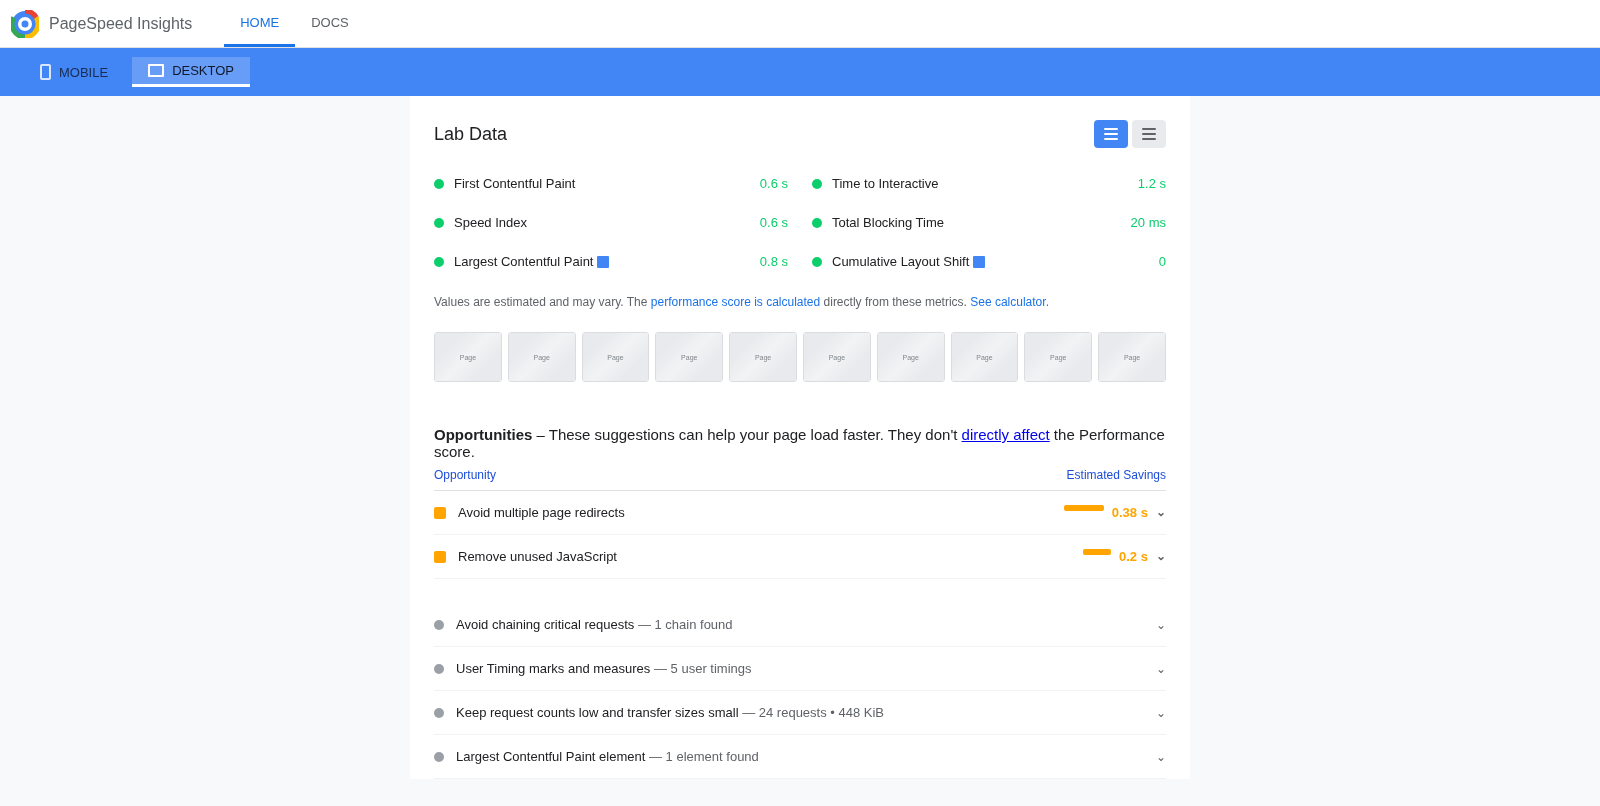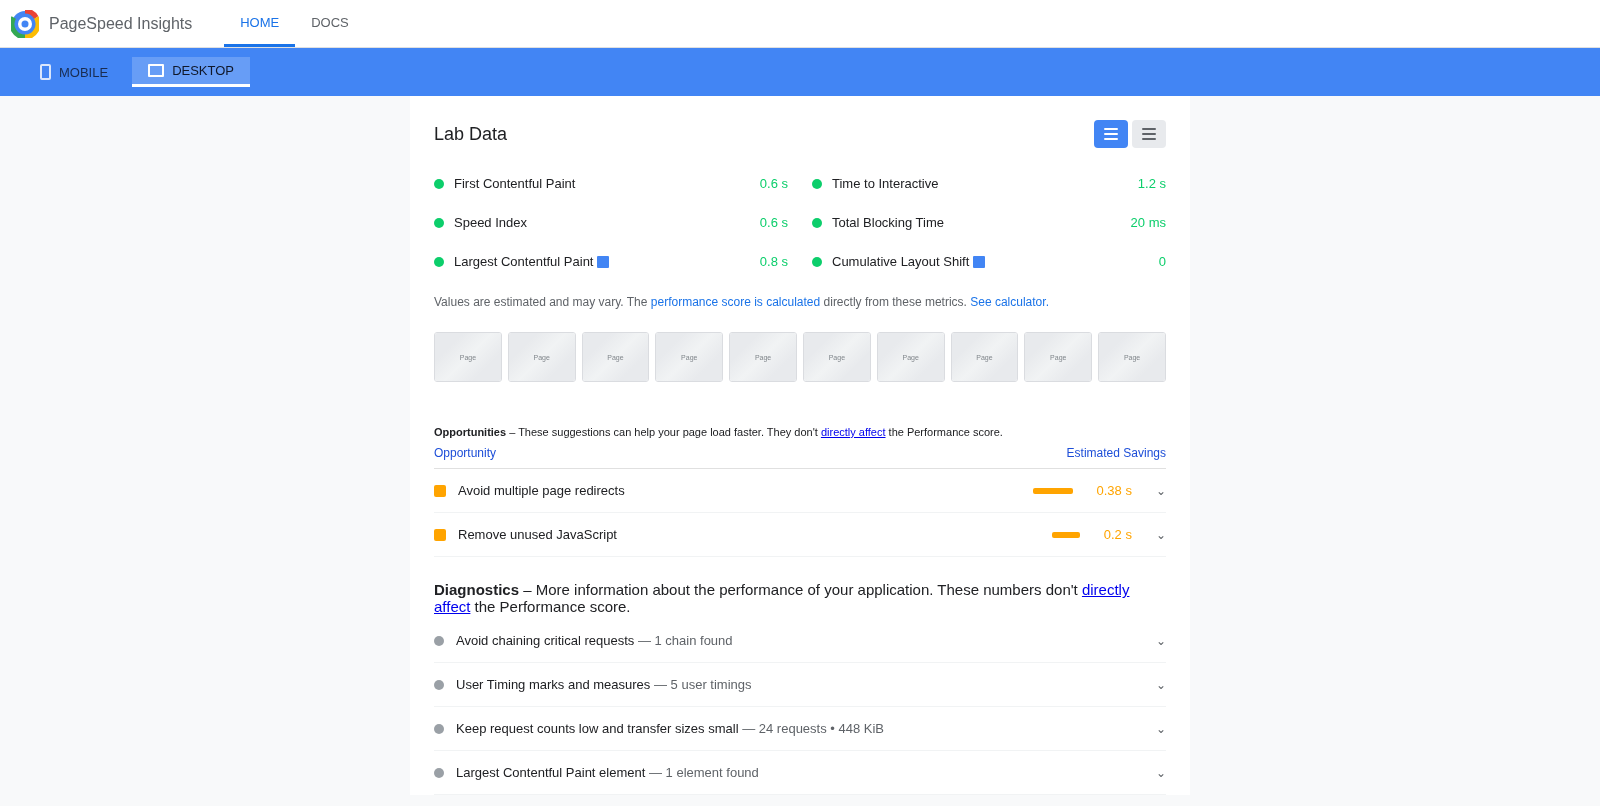--- a/index.html
+++ b/index.html
@@ -205,21 +205,21 @@
     .film-text {
       font-size: 7px;
       color: #80868b;
     }
 
     
     .opp-section {
       margin-bottom: 24px;
     }
     .opp-header {
-      font-size: 11px;
+      font-size: 15px;
       font-weight: 500;
       margin-bottom: 4px;
       color: #202124;
     }
     .opp-table-header {
       display: flex;
       justify-content: space-between;
       padding: 4px 0 8px;
       font-size: 12px;
       color: #1d4ed8;
@@ -240,25 +240,24 @@
       border-radius: 2px;
       flex-shrink: 0;
     }
     .opp-name {
       flex: 1;
       font-size: 13px;
       color: #202124;
     }
     .opp-savings {
       display: flex;
-      align-items: center;
-      gap: 24px;
+      gap: 8px;
       font-size: 13px;
       color: #ffa400;
-      font-weight: 400;
+      font-weight: 700;
     }
     .savings-bar {
       width: 40px;
       height: 6px;
       background: #ffa400;
       border-radius: 2px;
     }
     .savings-bar.short {
       width: 28px;
     }
@@ -490,23 +489,20 @@
       <span class="opp-name">Remove unused JavaScript</span>
       <div class="opp-savings">
         <div class="savings-bar short"></div>
         <span>0.2 s</span>
         <span class="chevron-icon">⌄</span>
       </div>
     </div>
   </div>
 
   <div class="diag-section">
-    <div class="diag-header">
-      <span class="inline-bold">Diagnostics</span><span> – More information about the performance of your application. These numbers don't </span><a href="#">directly affect</a><span> the Performance score.</span>
-    </div>
 
     <div class="diag-item">
       <span class="diag-dot"></span>
       <span class="diag-name">
         <span>Avoid chaining critical requests</span>
         <span class="diag-detail">— 1 chain found</span>
       </span>
       <span class="diag-chevron">⌄</span>
     </div>
 

